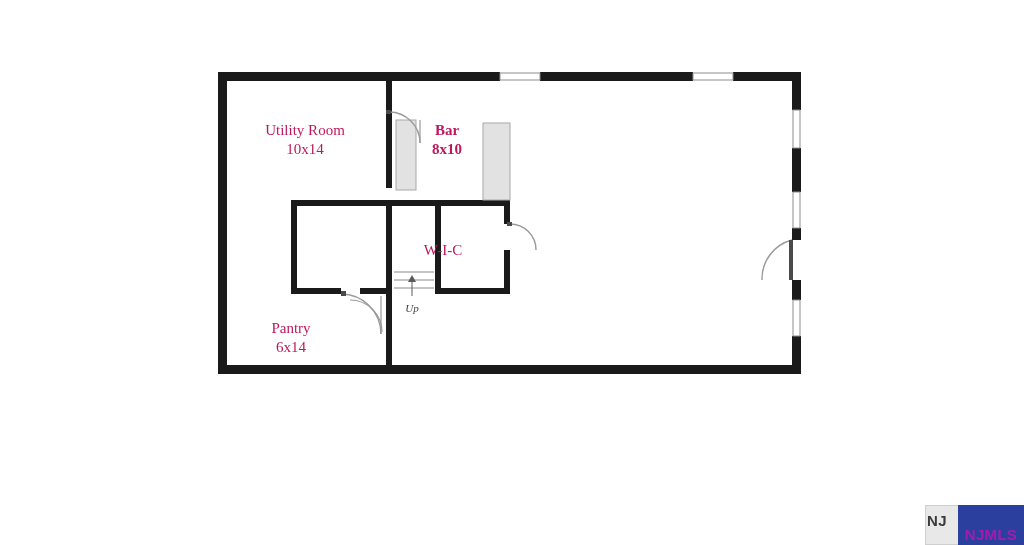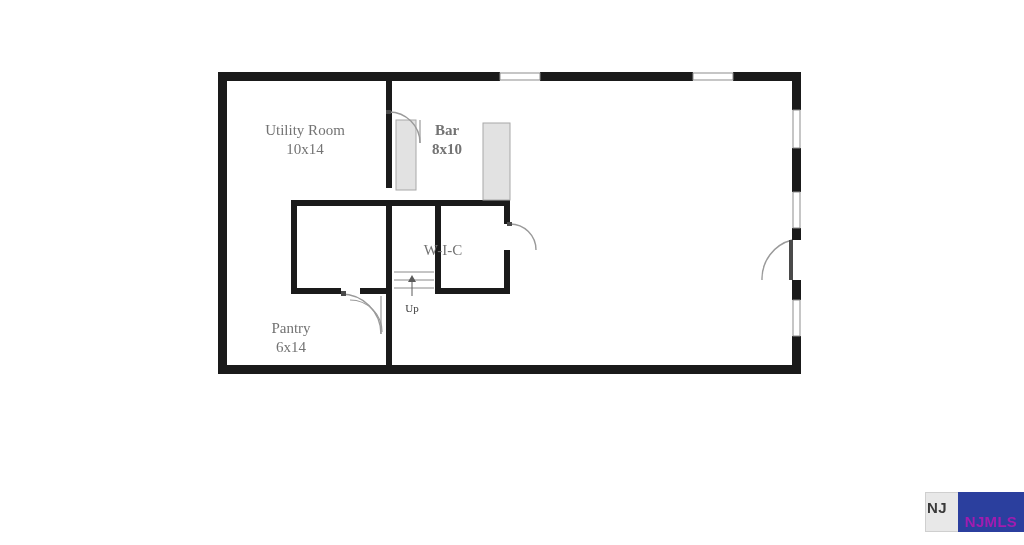--- a/index.html
+++ b/index.html
@@ -18,44 +18,45 @@
   #floorplan {
     position: absolute;
     left: 0;
     top: 0;
     width: 1024px;
     height: 545px;
   }
   .room-label {
     position: absolute;
     text-align: center;
-    color: #737373;
+    color: #be185d;
     font-family: "Liberation Serif", serif;
     font-size: 15px;
     line-height: 19px;
     white-space: nowrap;
     transform: translateX(-50%);
   }
   .room-label .name { display: block; }
   .room-label .dims { display: block; }
   .small-label {
     position: absolute;
     text-align: center;
     color: #404040;
     font-family: "Liberation Serif", serif;
     font-size: 11px;
     line-height: 13px;
     white-space: nowrap;
     transform: translateX(-50%);
+    font-style: italic;
   }
   
   #watermark {
     position: absolute;
     left: 925px;
-    top: 492px;
+    top: 505px;
     width: 99px;
     height: 28px;
   }
   #wm-box {
     position: absolute;
     left: 0;
     top: 0;
     width: 99px;
     height: 40px;
     background: #e8e8e8;

